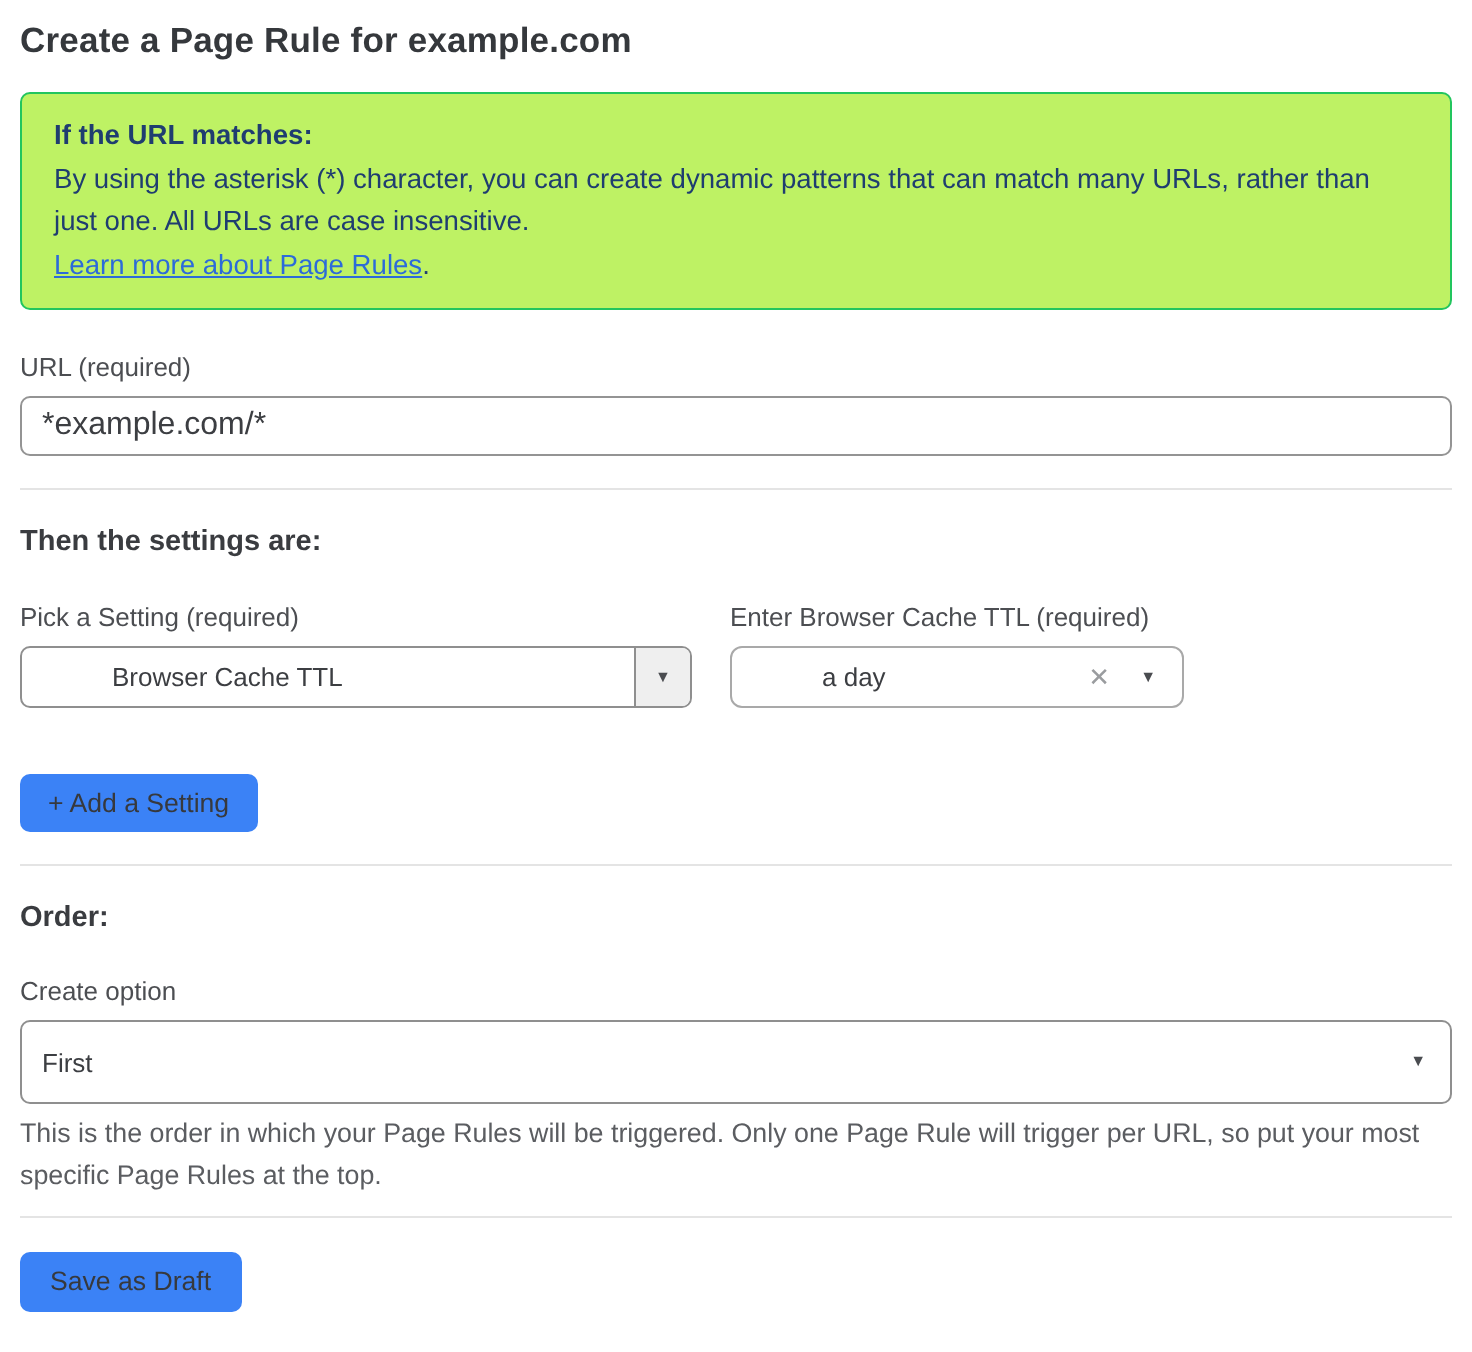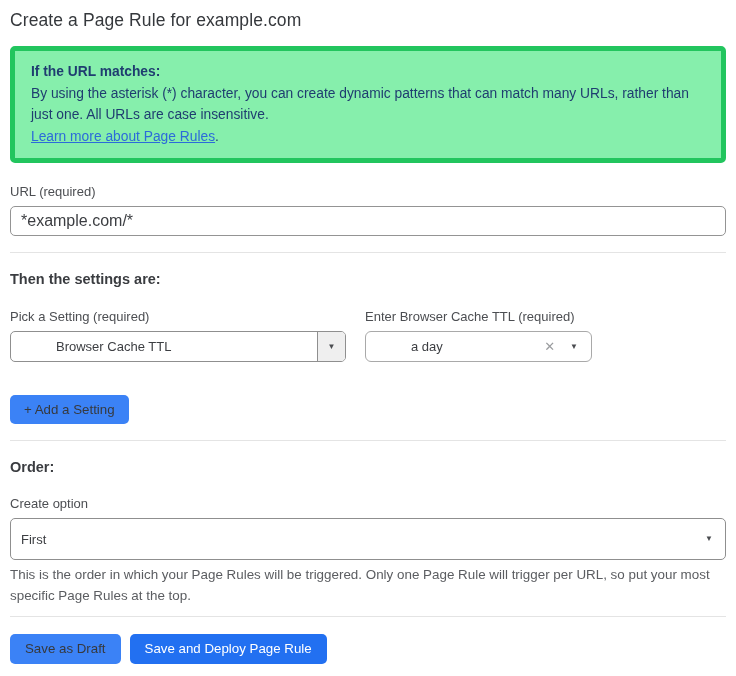--- a/index.html
+++ b/index.html
@@ -7,30 +7,30 @@
   body {
     width: 736px; height: 676px;
     font-family: "Liberation Sans", sans-serif;
     color: #36393d;
     overflow: hidden;
   }
   .container { padding: 8px 10px 12px 10px; }
 
   .page-title {
     font-size: 17.5px;
-    font-weight: 400;
+    font-weight: 700;
     color: #35383c;
     margin: 2px 0 0 0;
     letter-spacing: 0.1px;
   }
 
   .info-box {
     margin-top: 15px;
-    background: #86efac;
-    border: 5px solid #22c55e;
+    background: #bef264;
+    border: 1px solid #22c55e;
     border-radius: 5px;
     padding: 10px 16px 11px 16px;
     font-size: 13.8px;
     line-height: 21.5px;
     color: #1f3d70;
   }
   .info-box .info-heading { font-weight: 700; }
   .info-link {
     color: #2c6bd9;
     text-decoration: underline;
@@ -202,16 +202,15 @@
   <div class="full-select">
     <span>First</span>
     <span class="caret">▼</span>
   </div>
   <div class="order-helper">This is the order in which your Page Rules will be triggered. Only one Page Rule will trigger per URL, so put your most specific Page Rules at the top.</div>
 
   <hr class="divider footer-divider">
 
   <div class="footer-buttons">
     <button class="btn btn-gray">Save as Draft</button>
-    <button class="btn btn-blue">Save and Deploy Page Rule</button>
   </div>
 
 </div>
 
 </body></html>

